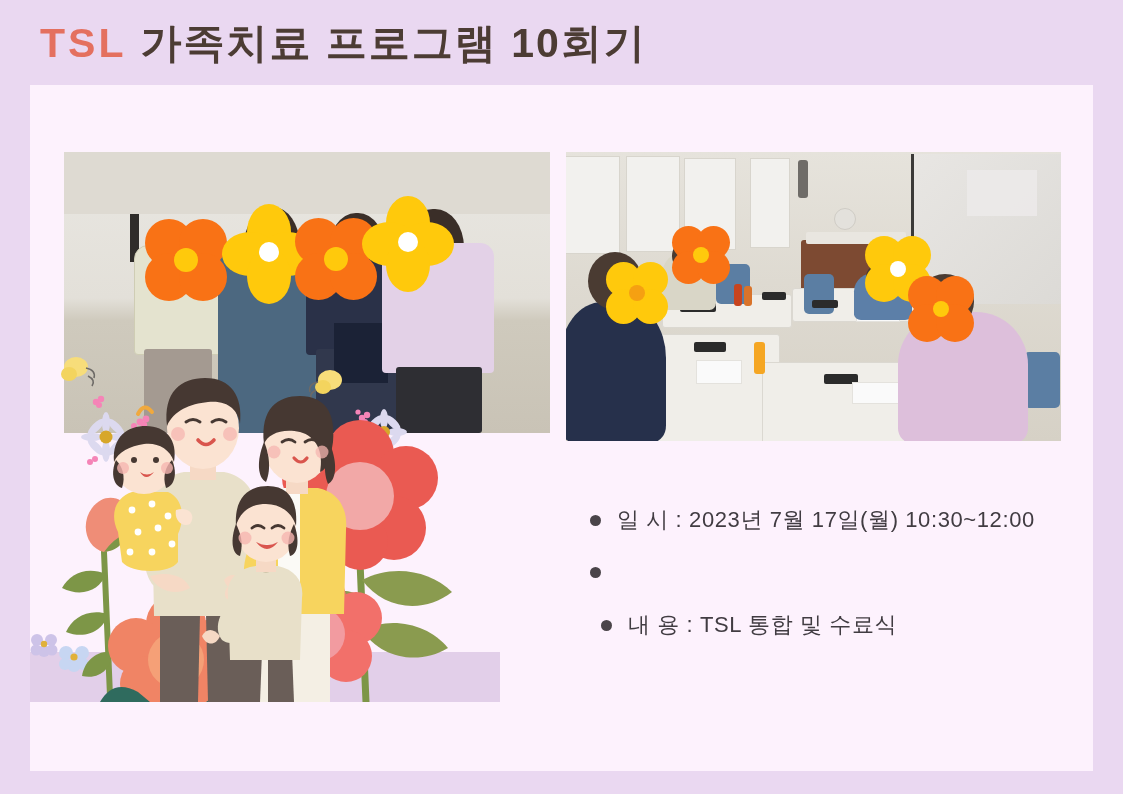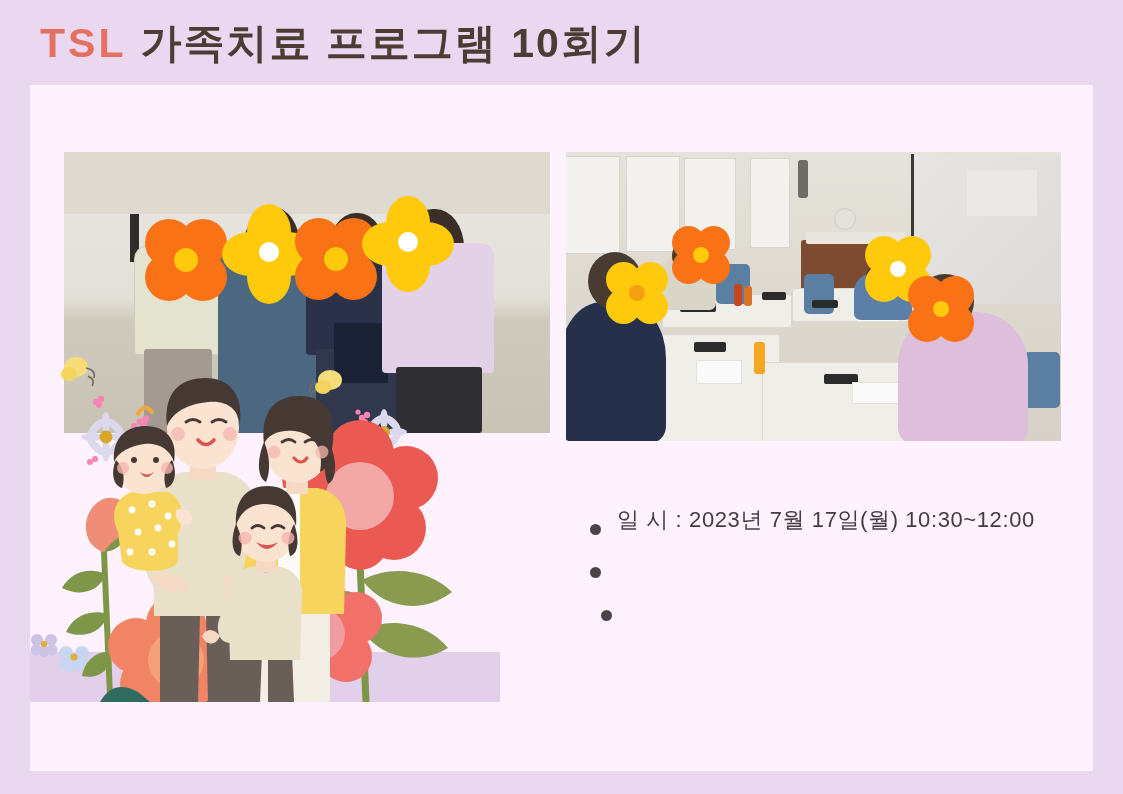--- a/index.html
+++ b/index.html
@@ -84,21 +84,21 @@
   
   .illus{
     position:absolute; left:0px; top:352px; width:500px; height:334px;
     overflow:visible;
   }
 
   
   .info{
     position:absolute; left:560px; top:420px; width:470px;
   }
-  .row{ display:flex; align-items:flex-end; margin-bottom:32px; }
+  .row{ display:flex; align-items:center; margin-bottom:32px; }
   .row .dot{
     width:11px; height:11px; border-radius:50%;
     background:#4a4449; flex:0 0 auto; margin-right:16px;
   }
   .row .txt{
     font-size:22px; color:#413c42; letter-spacing:0.6px;
     font-family:"Liberation Sans", sans-serif; white-space:nowrap;
   }
   .row.r3{ margin-left:11px; }
 </style>
@@ -254,20 +254,21 @@
   <div class="info">
     <div class="row r1">
       <div class="dot"></div>
       <div class="txt">일 시 : 2023년 7월 17일(월) 10:30~12:00</div>
     </div>
     <div class="row r2">
       <div class="dot"></div>
     </div>
     <div class="row r3">
       <div class="dot"></div>
+      <div class="txt">내 용 : TSL 통합 및 수료식</div>
     </div>
   </div>
 </div>
 
 <div class="illus">
   <svg viewBox="0 0 500 350" width="500" height="350">
     <defs>
       <clipPath id="cut">
           <rect x="30" y="0" width="470" height="350"></rect>
         </clipPath>

